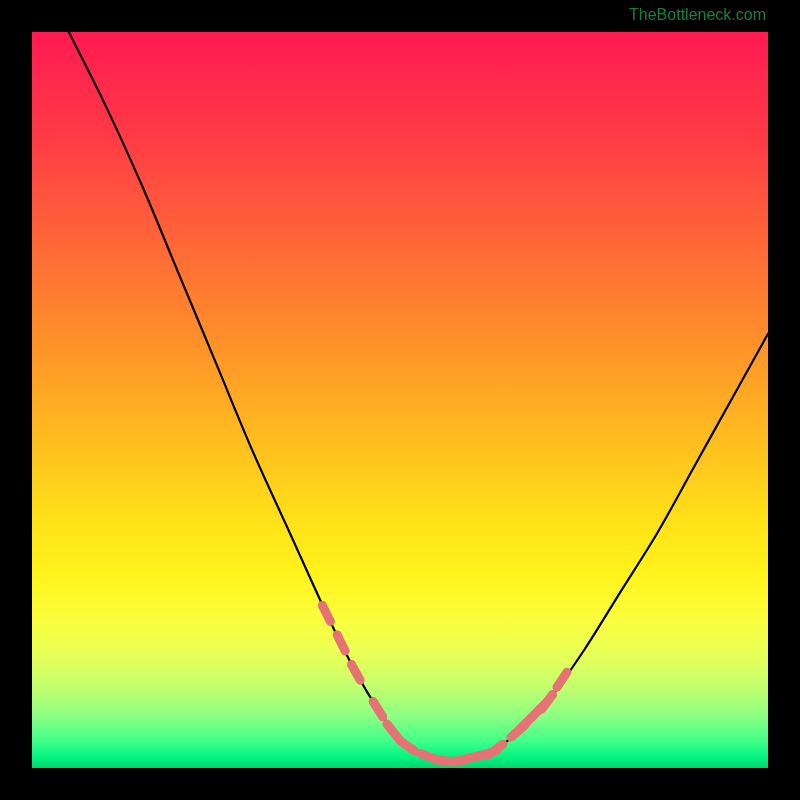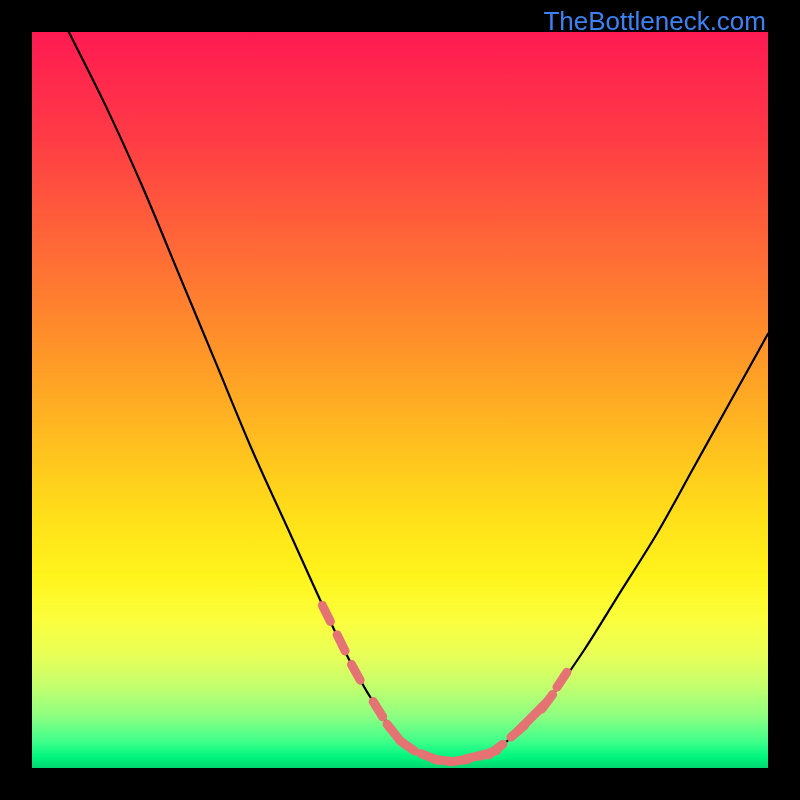--- a/index.html
+++ b/index.html
@@ -39,22 +39,22 @@
       #8cff82 93%,
       #3dff8a 96.5%,
       #00f57f 98.5%,
       #00d66f 100%
     );
   }
   .watermark {
     position: absolute;
     top: 6px;
     right: 34px;
-    color: #3b82f6;
-    font-size: 26px;
+    color: #15803d;
+    font-size: 16px;
     font-weight: 400;
     letter-spacing: 0px;
     user-select: none;
   }
   svg.curve {
     position: absolute;
     left: 0;
     top: 0;
     width: 736px;
     height: 736px;

